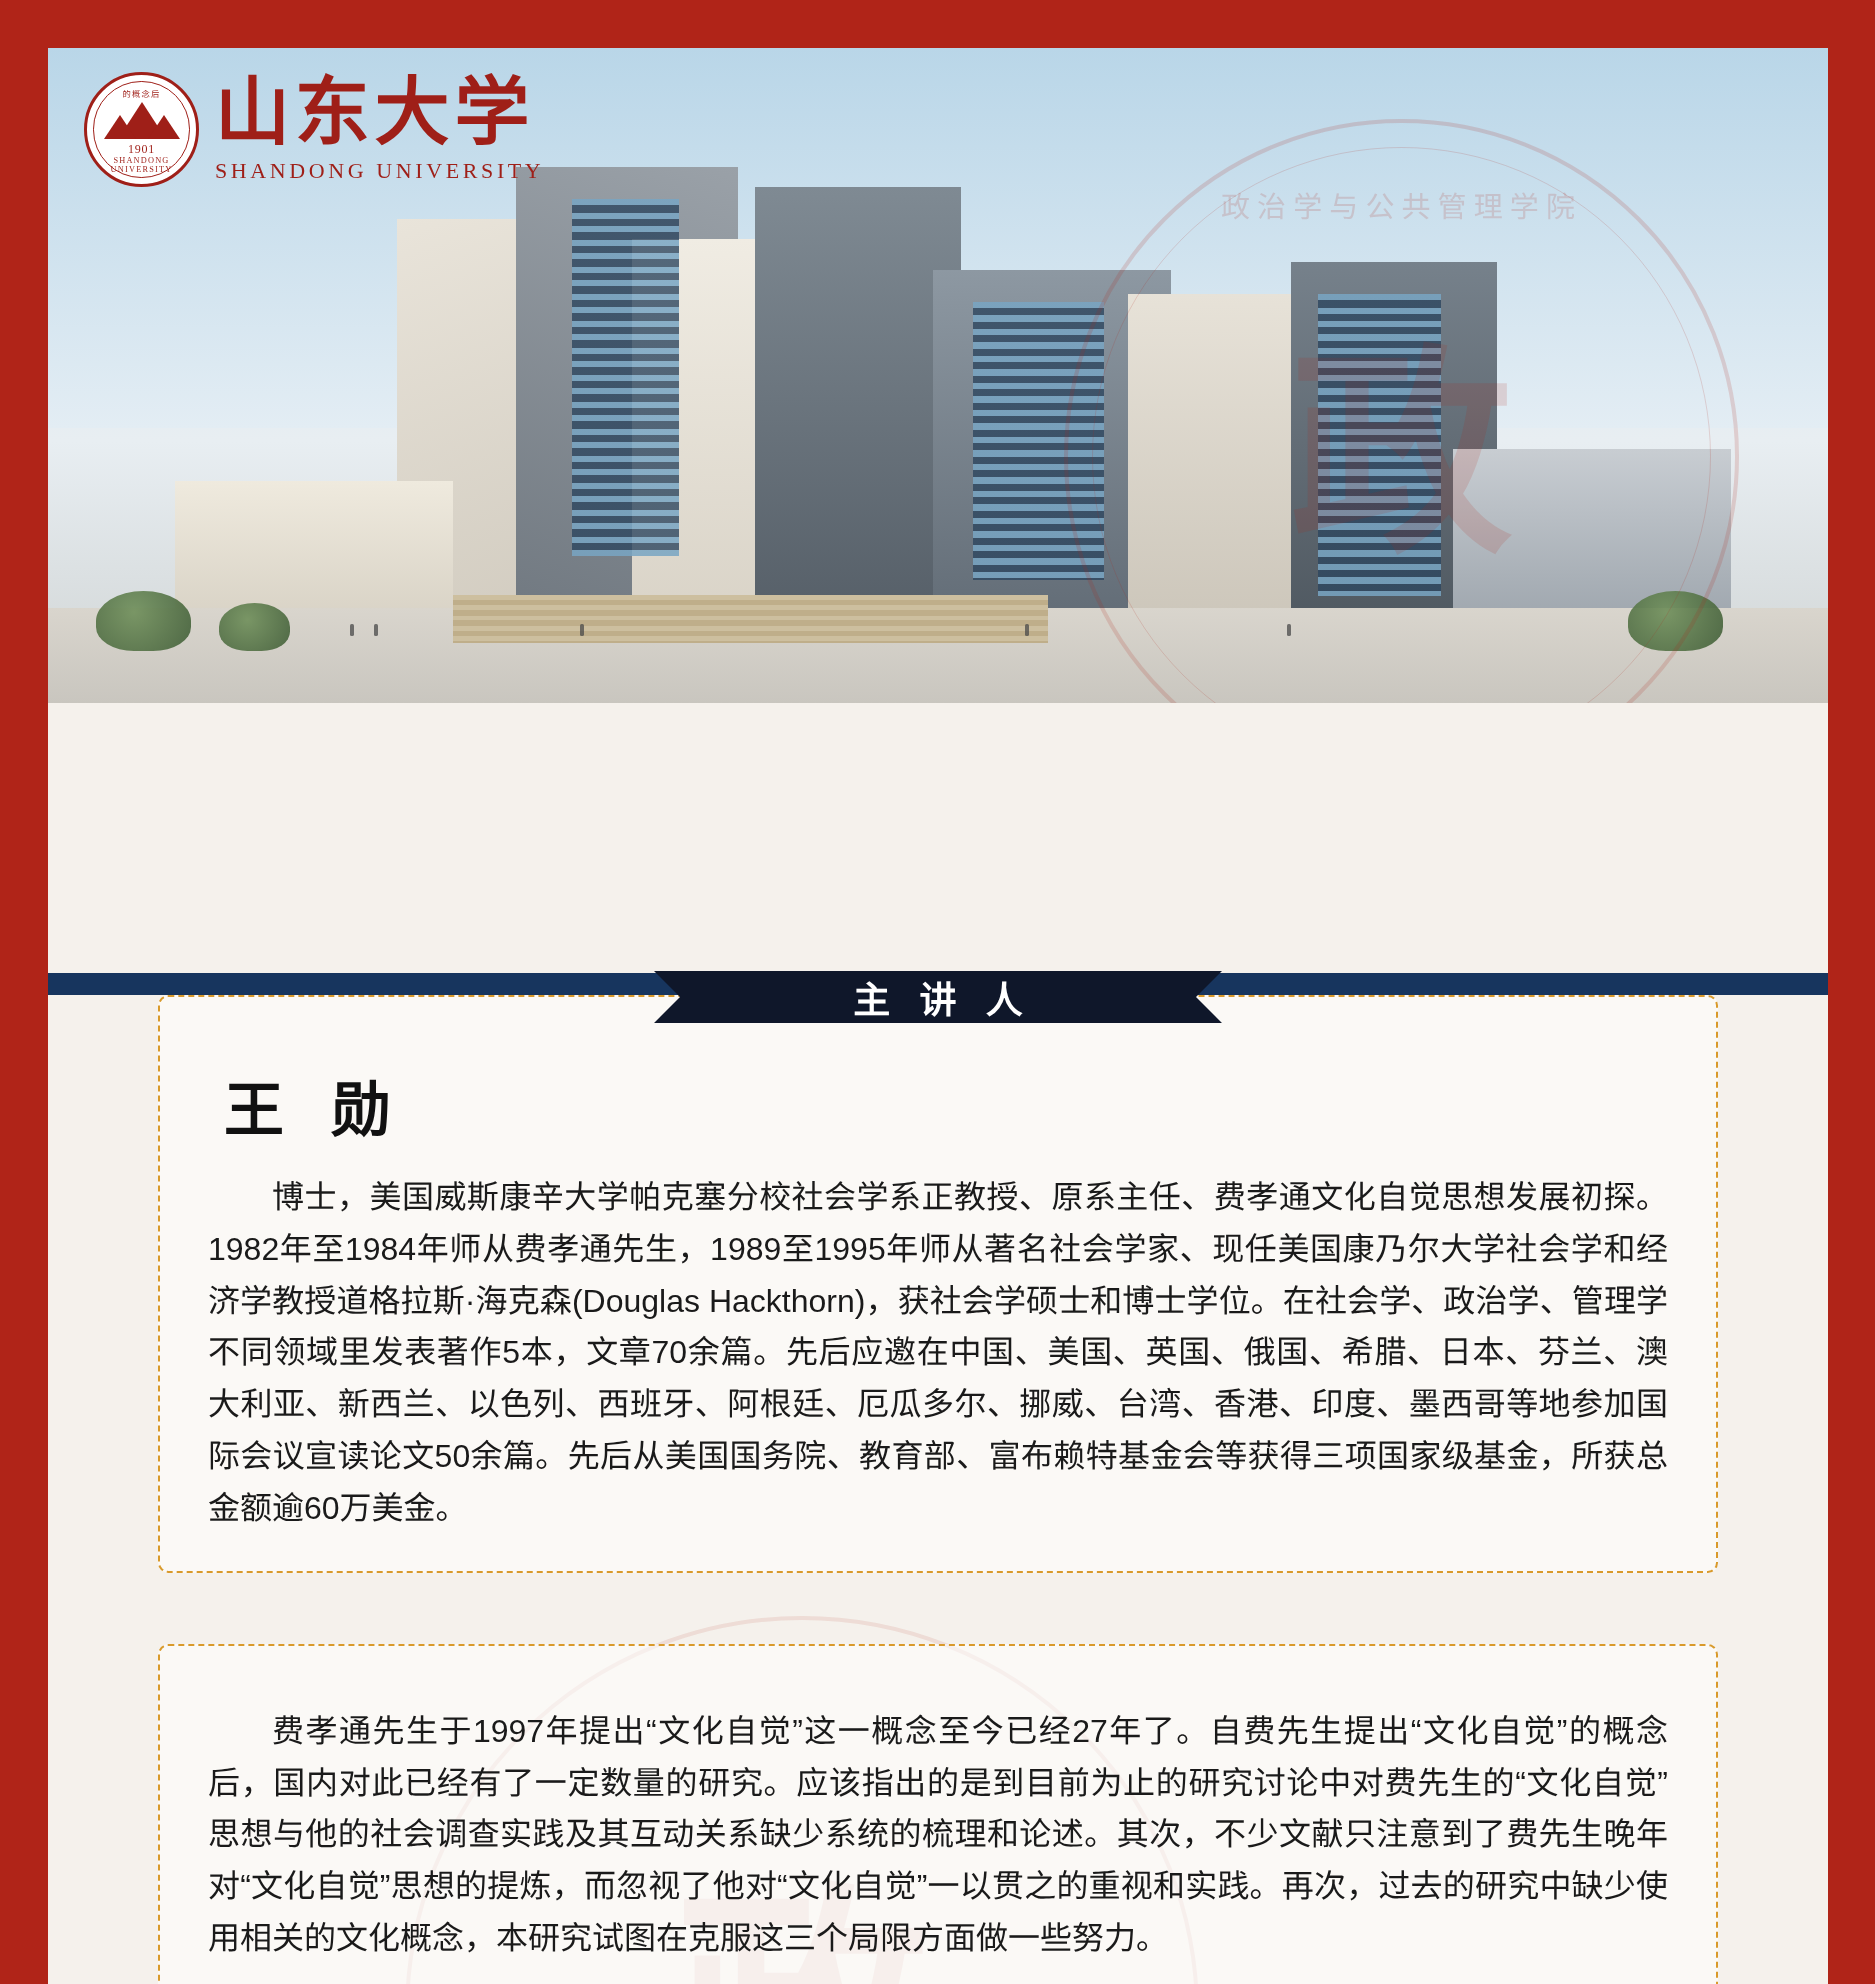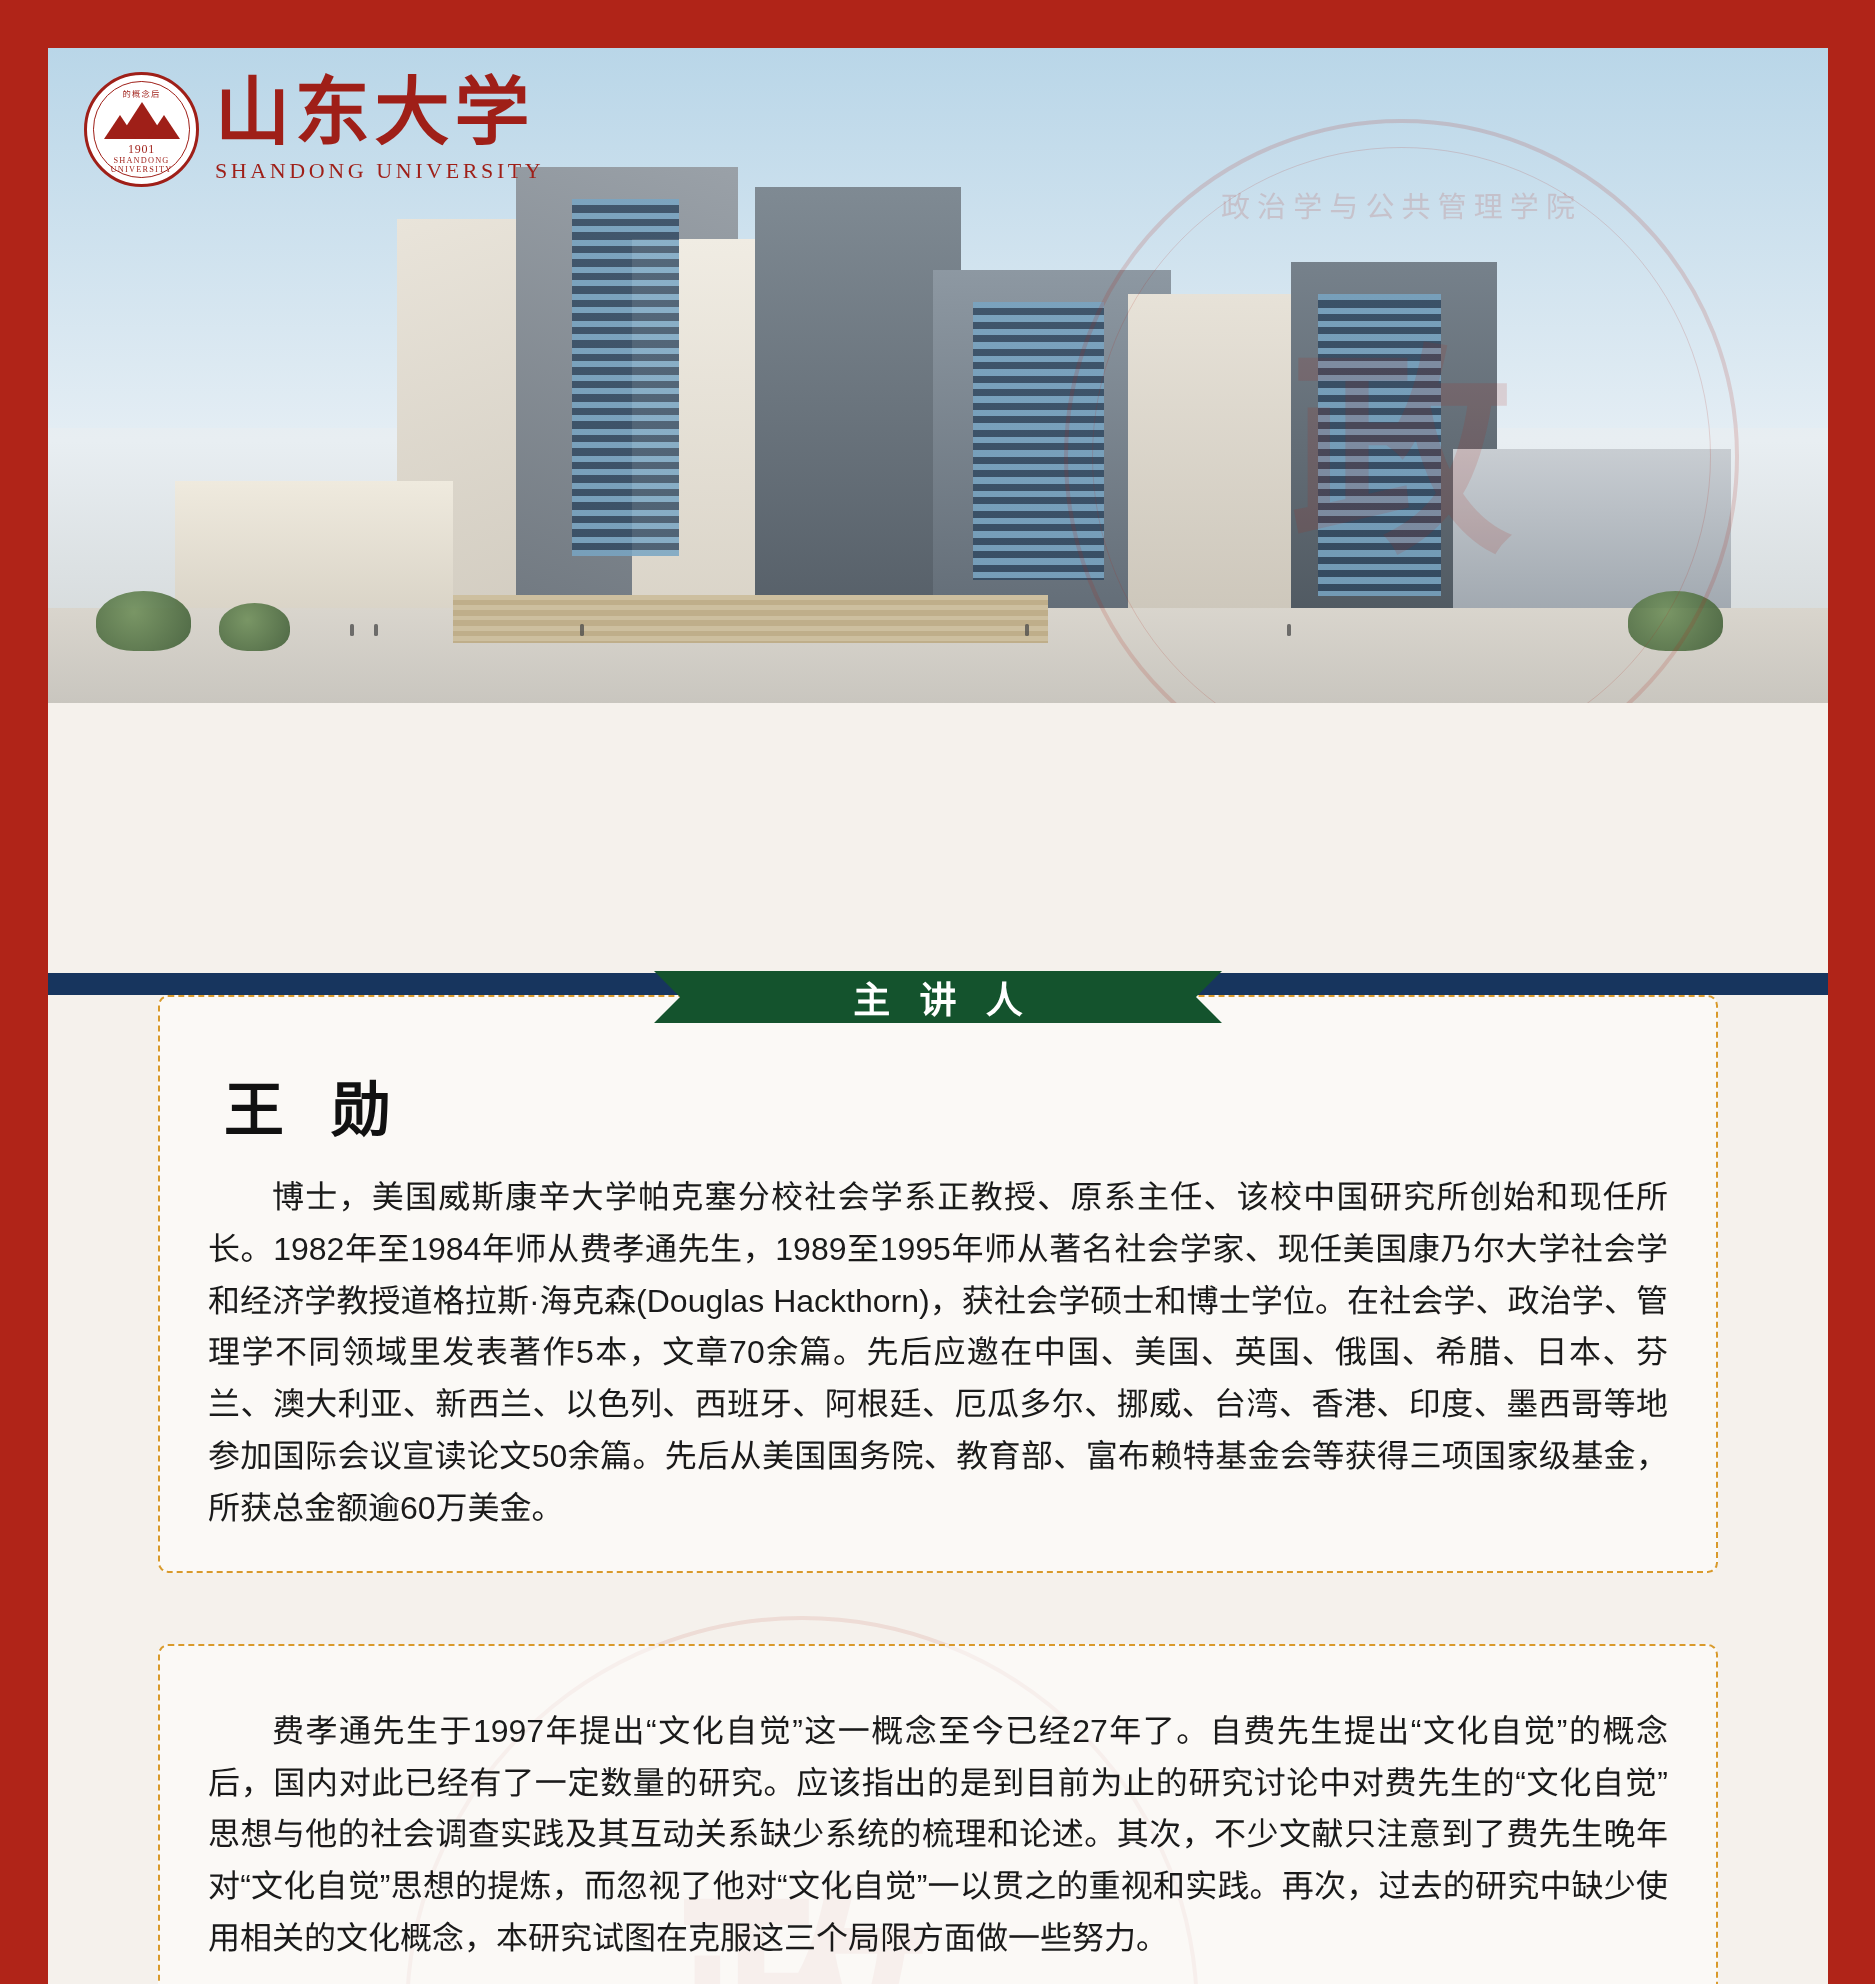--- a/index.html
+++ b/index.html
@@ -277,21 +277,21 @@
   }
   .card + .card { margin-top: 71px; }
 
   .ribbon {
     position: absolute;
     left: 50%;
     transform: translateX(-50%);
     top: -26px;
     width: 568px;
     height: 52px;
-    background: #14532d;
+    background: #0f172a;
     display: flex;
     align-items: center;
     justify-content: center;
     clip-path: polygon(0 0, 100% 0, calc(100% - 26px) 50%, 100% 100%, 0 100%, 26px 50%);
   }
   .ribbon-label {
     color: #ffffff;
     font-size: 37px;
     font-weight: bold;
     letter-spacing: 9.5px;
@@ -380,21 +380,21 @@
       <div class="wm-center">政</div>
     </div>
 
     <div class="content">
 
       <div class="card">
         <div class="ribbon">
           <span class="ribbon-label">主 讲 人</span>
         </div>
         <div class="speaker-name">王  勋</div>
-        <div class="body-text">博士，美国威斯康辛大学帕克塞分校社会学系正教授、原系主任、该校中国研究所创始和现任所长。1982年至1984年师从费孝通先生，1989至1995年师从著名社会学家、现任美国康乃尔大学社会学和经济学教授道格拉斯·海克森(Douglas Hackthorn)，获社会学硕士和博士学位。在社会学、政治学、管理学不同领域里发表著作5本，文章70余篇。先后应邀在中国、美国、英国、俄国、希腊、日本、芬兰、澳大利亚、新西兰、以色列、西班牙、阿根廷、厄瓜多尔、挪威、台湾、香港、印度、墨西哥等地参加国际会议宣读论文50余篇。先后从美国国务院、教育部、富布赖特基金会等获得三项国家级基金，所获总金额逾60万美金。</div>
+        <div class="body-text">博士，美国威斯康辛大学帕克塞分校社会学系正教授、原系主任、费孝通文化自觉思想发展初探。1982年至1984年师从费孝通先生，1989至1995年师从著名社会学家、现任美国康乃尔大学社会学和经济学教授道格拉斯·海克森(Douglas Hackthorn)，获社会学硕士和博士学位。在社会学、政治学、管理学不同领域里发表著作5本，文章70余篇。先后应邀在中国、美国、英国、俄国、希腊、日本、芬兰、澳大利亚、新西兰、以色列、西班牙、阿根廷、厄瓜多尔、挪威、台湾、香港、印度、墨西哥等地参加国际会议宣读论文50余篇。先后从美国国务院、教育部、富布赖特基金会等获得三项国家级基金，所获总金额逾60万美金。</div>
       </div>
 
       <div class="card">
         <div class="body-text">费孝通先生于1997年提出“文化自觉”这一概念至今已经27年了。自费先生提出“文化自觉”的概念后，国内对此已经有了一定数量的研究。应该指出的是到目前为止的研究讨论中对费先生的“文化自觉”思想与他的社会调查实践及其互动关系缺少系统的梳理和论述。其次，不少文献只注意到了费先生晚年对“文化自觉”思想的提炼，而忽视了他对“文化自觉”一以贯之的重视和实践。再次，过去的研究中缺少使用相关的文化概念，本研究试图在克服这三个局限方面做一些努力。</div>
       </div>
 
     </div>
   </div>
 
 </div>

